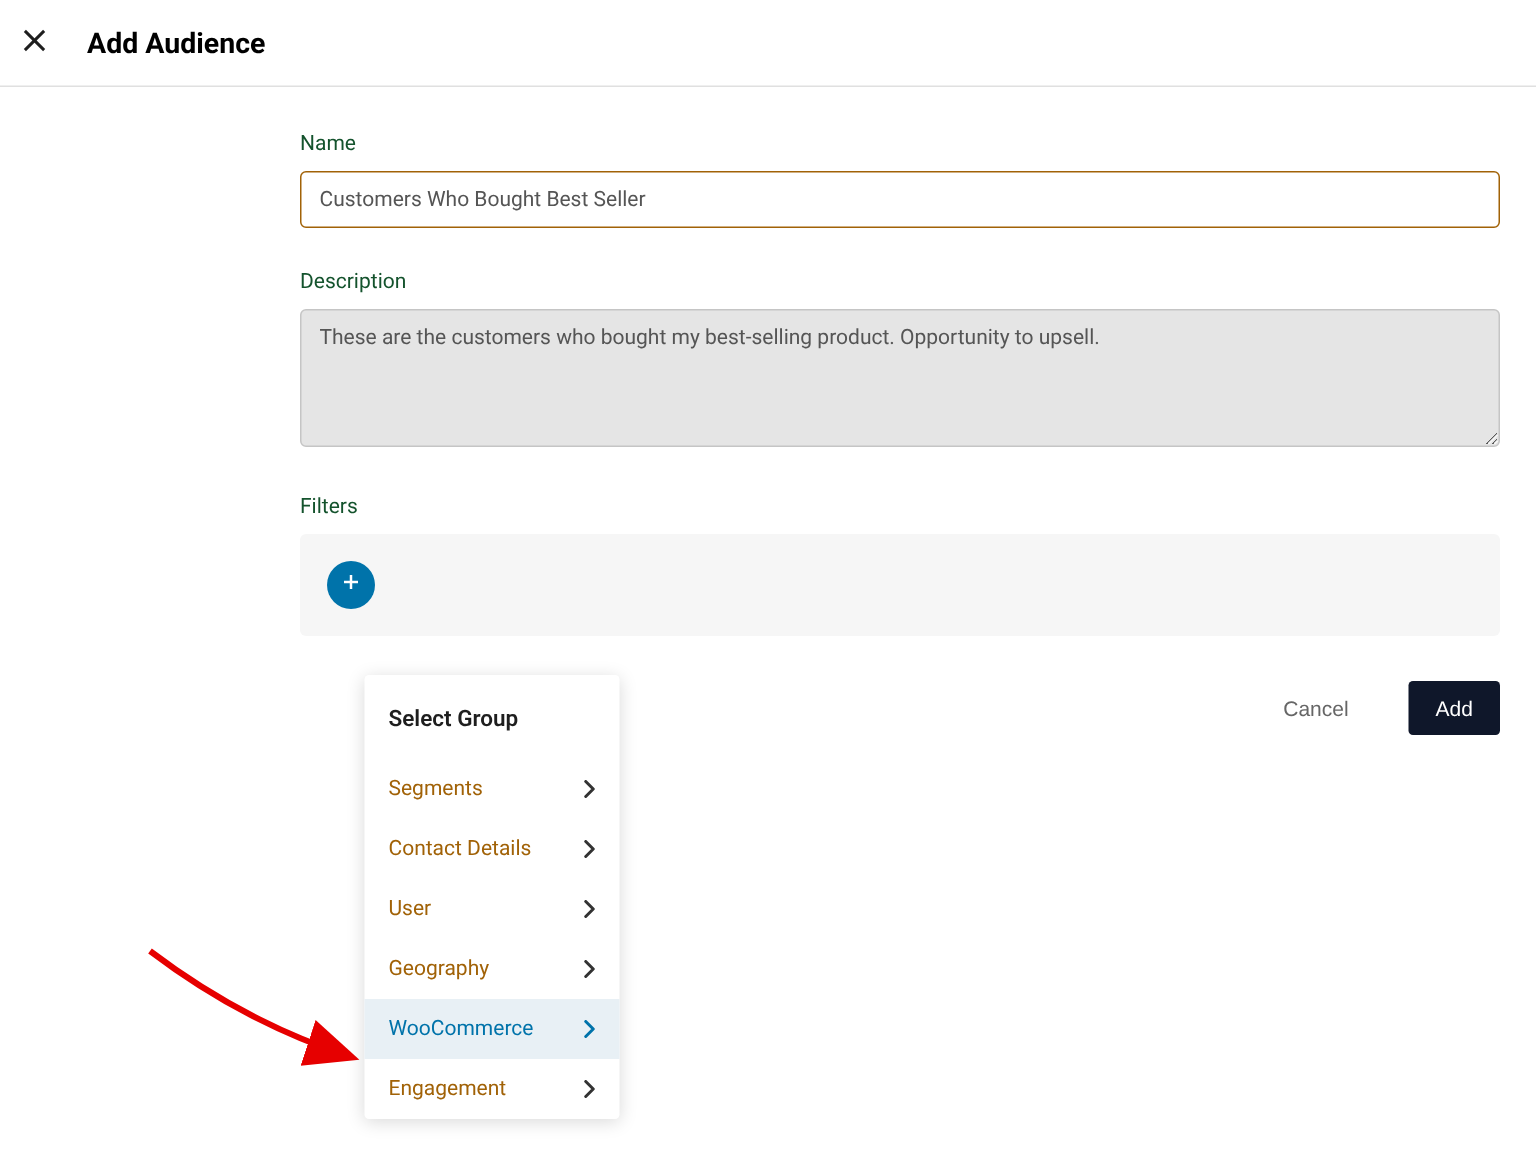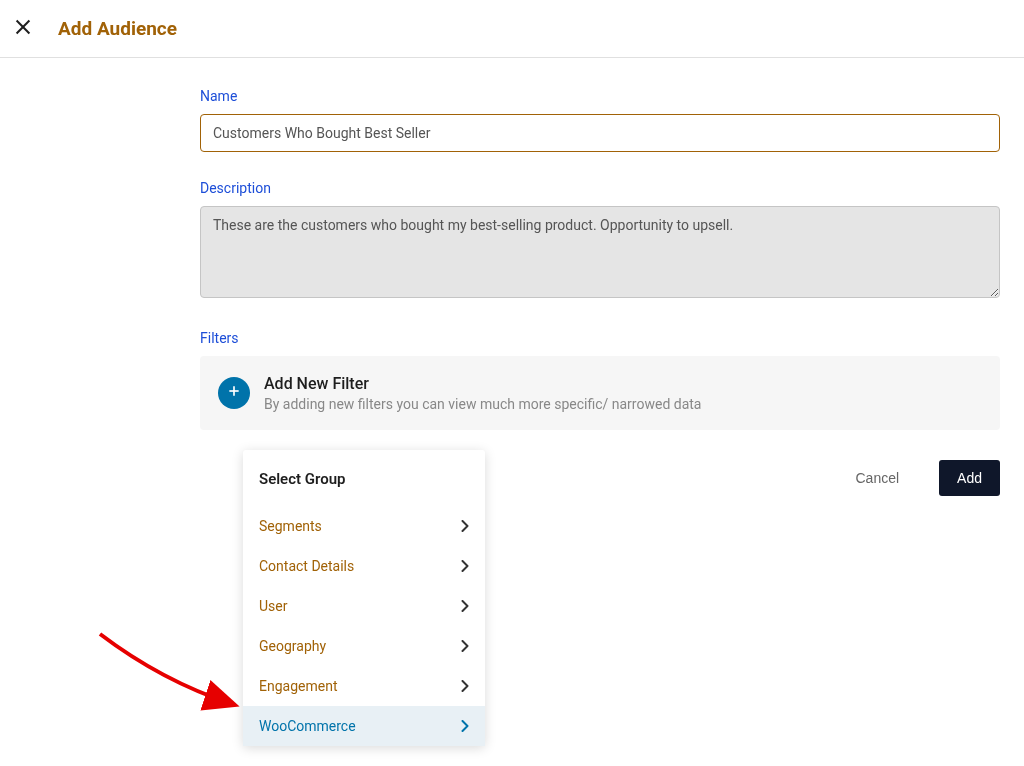--- a/index.html
+++ b/index.html
@@ -32,31 +32,31 @@
       align-items: center;
       justify-content: center;
     }
     .close-btn svg {
       width: 22px;
       height: 22px;
     }
     .header-title {
       font-size: 19px;
       font-weight: 700;
-      color: #a16207;
+      color: #000000;
     }
     .content {
       padding: 30px 0 0 0;
       max-width: 800px;
       margin: 0 auto;
       margin-left: 200px;
     }
     .field-label {
       font-size: 14px;
-      color: #1d4ed8;
+      color: #14532d;
       margin-bottom: 10px;
       display: block;
     }
     .text-input {
       width: 100%;
       padding: 10px 12px;
       border: 1px solid #a16207;
       border-radius: 4px;
       font-size: 14px;
       color: #555;
@@ -140,21 +140,21 @@
       font-size: 14px;
       font-weight: 500;
       padding: 10px 18px;
       border-radius: 3px;
       cursor: pointer;
     }
     .dropdown {
       position: absolute;
       left: 243px;
       top: 450px;
-      width: 242px;
+      width: 170px;
       background: #fff;
       box-shadow: 0 2px 12px rgba(0,0,0,0.15);
       border-radius: 3px;
       padding: 12px 0 0 0;
     }
     .dropdown-header {
       font-size: 15px;
       font-weight: 600;
       color: #1e1e1e;
       padding: 8px 16px 18px 16px;
@@ -220,24 +220,20 @@
     <label class="field-label">Filters</label>
     <div class="add-filter-card">
       <div class="plus-circle">
         <span>
           <svg viewBox="0 0 24 24" fill="none" stroke="#fff" stroke-width="2.5">
             <line x1="12" y1="5" x2="12" y2="19"></line>
             <line x1="5" y1="12" x2="19" y2="12"></line>
           </svg>
         </span>
       </div>
-      <div class="add-filter-text-wrap">
-        <div class="add-filter-title">Add New Filter</div>
-        <div class="add-filter-sub">By adding new filters you can view much more specific/ narrowed data</div>
-      </div>
     </div>
   </div>
 
   <div class="actions-row">
     <button class="cancel-btn">Cancel</button>
     <button class="add-btn">Add</button>
   </div>
 </div>
 
 <div class="dropdown">
@@ -268,30 +264,30 @@
         </span>
       </div>
       <div class="dropdown-item">
         <span>Geography</span>
         <span class="chevron">
           <svg viewBox="0 0 8 12" fill="none">
             <path d="M1.5 1 L6.5 6 L1.5 11" stroke="#333" stroke-width="2" stroke-linecap="round" stroke-linejoin="round"></path>
           </svg>
         </span>
       </div>
-      <div class="dropdown-item">
-        <span>Engagement</span>
-        <span class="chevron">
-          <svg viewBox="0 0 8 12" fill="none">
-            <path d="M1.5 1 L6.5 6 L1.5 11" stroke="#333" stroke-width="2" stroke-linecap="round" stroke-linejoin="round"></path>
-          </svg>
-        </span>
-      </div>
       <div class="dropdown-item highlighted">
         <span>WooCommerce</span>
+        <span class="chevron">
+          <svg viewBox="0 0 8 12" fill="none">
+            <path d="M1.5 1 L6.5 6 L1.5 11" stroke="#333" stroke-width="2" stroke-linecap="round" stroke-linejoin="round"></path>
+          </svg>
+        </span>
+      </div>
+      <div class="dropdown-item">
+        <span>Engagement</span>
         <span class="chevron">
           <svg viewBox="0 0 8 12" fill="none">
             <path d="M1.5 1 L6.5 6 L1.5 11" stroke="#333" stroke-width="2" stroke-linecap="round" stroke-linejoin="round"></path>
           </svg>
         </span>
       </div>
     </div>
 </div>
 
 <div class="arrow-annotation">

